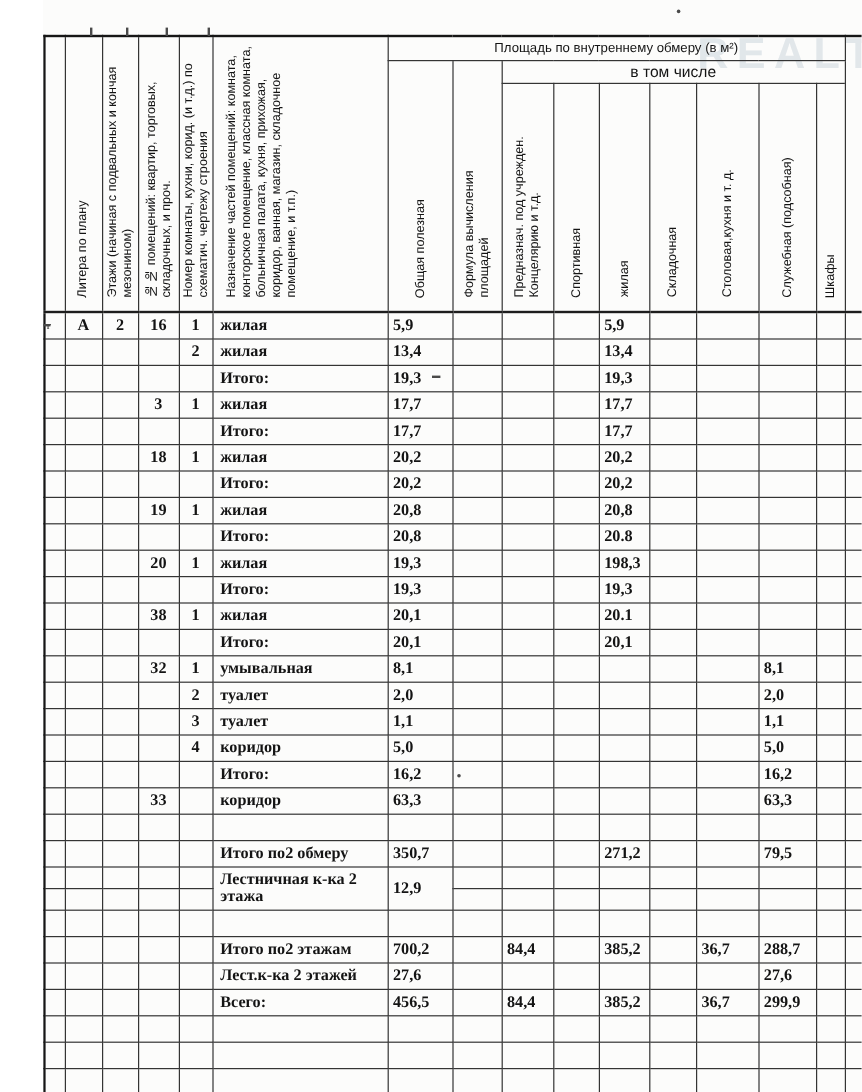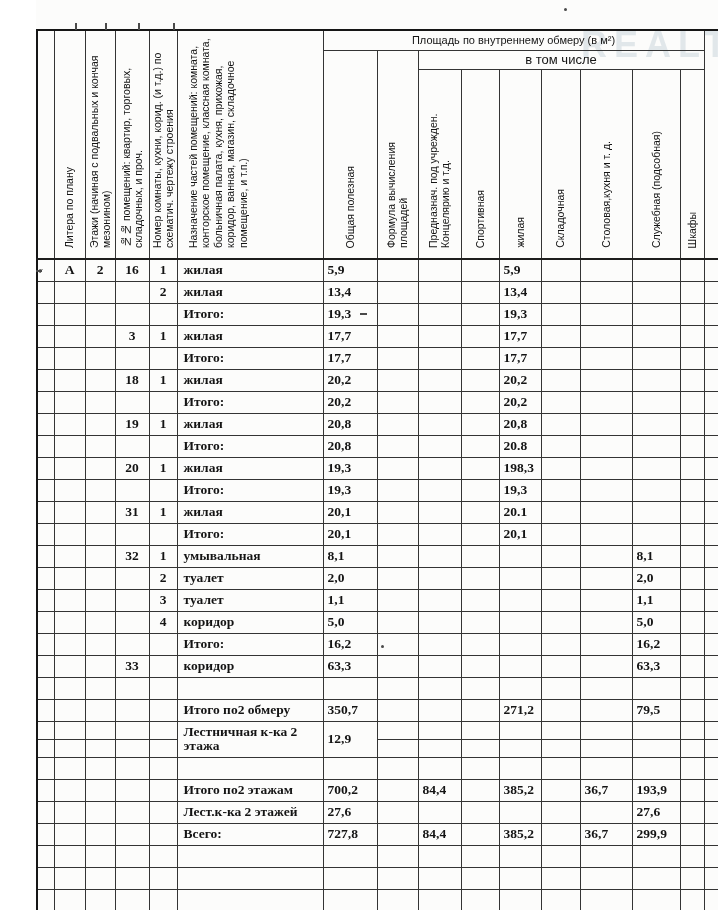--- a/index.html
+++ b/index.html
@@ -296,21 +296,21 @@
           <td class="c-num"></td>
           <td class="c-num"></td>
           <td class="c-num"></td>
           <td class="c-num"></td>
           <td class="c-num"></td>
         </tr>
         <tr>
           <td class="c-margin"></td>
           <td class="c-center"></td>
           <td class="c-center"></td>
-          <td class="c-center">31</td>
+          <td class="c-center">38</td>
           <td class="c-center">1</td>
           <td class="c-purpose">жилая</td>
           <td class="c-num">20,1</td>
           <td class="c-num"></td>
           <td class="c-num"></td>
           <td class="c-num"></td>
           <td class="c-num">20.1</td>
           <td class="c-num"></td>
           <td class="c-num"></td>
           <td class="c-num"></td>
@@ -538,21 +538,21 @@
           <td class="c-center"></td>
           <td class="c-center"></td>
           <td class="c-purpose">Итого по2 этажам</td>
           <td class="c-num">700,2</td>
           <td class="c-num"></td>
           <td class="c-num">84,4</td>
           <td class="c-num"></td>
           <td class="c-num">385,2</td>
           <td class="c-num"></td>
           <td class="c-num">36,7</td>
-          <td class="c-num">193,9</td>
+          <td class="c-num">288,7</td>
           <td class="c-num"></td>
           <td class="c-num"></td>
         </tr>
         <tr>
           <td class="c-margin"></td>
           <td class="c-center"></td>
           <td class="c-center"></td>
           <td class="c-center"></td>
           <td class="c-center"></td>
           <td class="c-purpose">Лест.к-ка 2 этажей</td>
@@ -567,21 +567,21 @@
           <td class="c-num"></td>
           <td class="c-num"></td>
         </tr>
         <tr>
           <td class="c-margin"></td>
           <td class="c-center"></td>
           <td class="c-center"></td>
           <td class="c-center"></td>
           <td class="c-center"></td>
           <td class="c-purpose">Всего:</td>
-          <td class="c-num">727,8</td>
+          <td class="c-num">456,5</td>
           <td class="c-num"></td>
           <td class="c-num">84,4</td>
           <td class="c-num"></td>
           <td class="c-num">385,2</td>
           <td class="c-num"></td>
           <td class="c-num">36,7</td>
           <td class="c-num">299,9</td>
           <td class="c-num"></td>
           <td class="c-num"></td>
         </tr>

